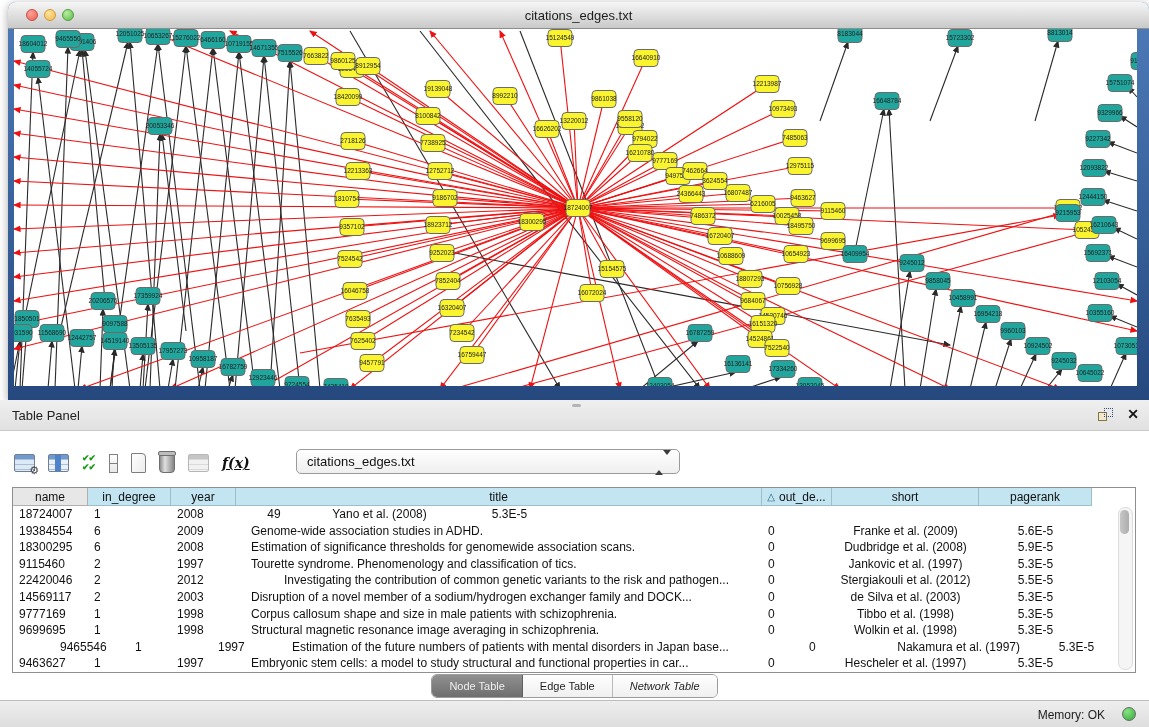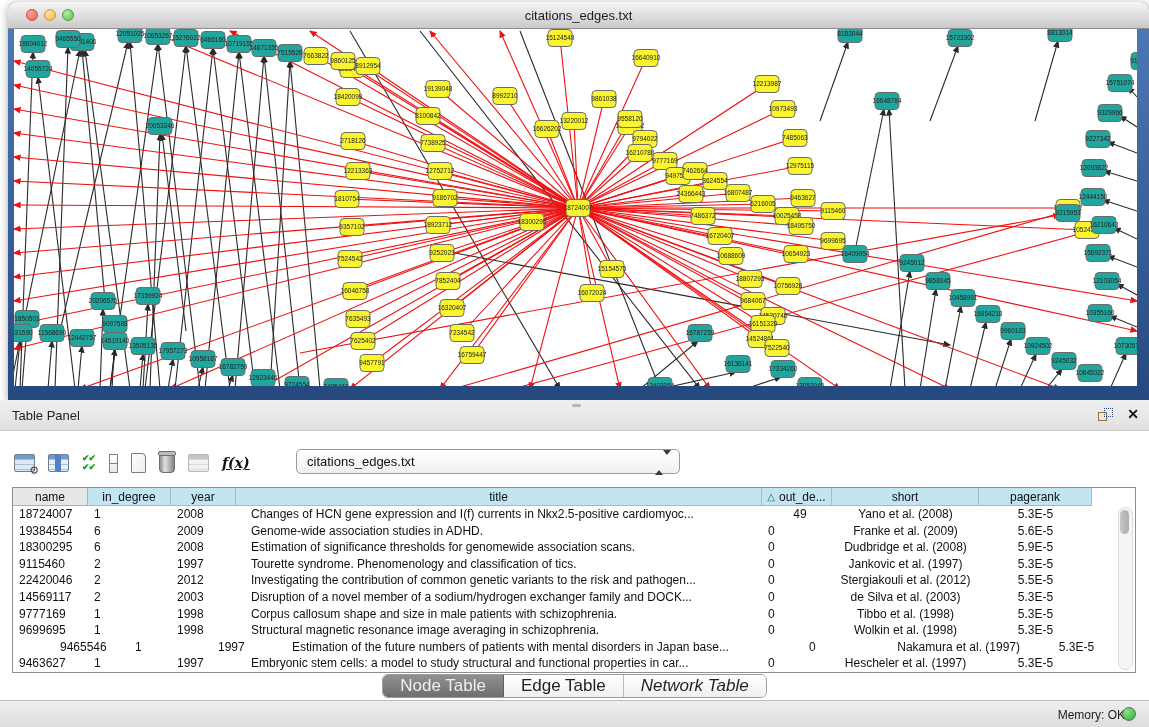--- a/index.html
+++ b/index.html
@@ -57,27 +57,27 @@
   .th.gray{background:#e7e7e7;border-right-color:#b0b0b0;border-bottom-color:#b0b0b0;}
   .sort{color:#1c5f78;font-size:10px;margin-right:4px;}
   .tr{display:flex;height:16.6px;}
   .td{box-sizing:border-box;font-size:12px;color:#111;white-space:nowrap;overflow:hidden;height:16.6px;line-height:16.6px;}
   .vscroll{position:absolute;top:19px;right:2px;width:13px;bottom:2px;background:#f5f5f5;border:1px solid #dcdcdc;border-radius:7px;}
   .vthumb{position:absolute;left:1px;top:2px;width:9px;height:24px;background:linear-gradient(90deg,#c6c6c6,#adadad);border-radius:5px;}
 
   
   .tabsrow{position:absolute;left:0;top:674px;width:1149px;display:flex;justify-content:center;}
   .segmented{display:inline-flex;height:22px;border:1px solid #9c9c9c;border-radius:6px;overflow:hidden;background:#fff;box-shadow:0 1px 0 rgba(255,255,255,.7);}
-  .seg{padding:0 17px;font-size:17px;display:flex;align-items:center;border-right:1px solid #b9b9b9;background:linear-gradient(#fefefe,#f0f0f0);color:#1f1f1f;cursor:default;}
+  .seg{padding:0 17px;font-size:11px;display:flex;align-items:center;border-right:1px solid #b9b9b9;background:linear-gradient(#fefefe,#f0f0f0);color:#1f1f1f;cursor:default;}
   .seg:last-child{border-right:none;font-style:italic;}
   .seg.selected{background:linear-gradient(#909090,#6e6e6e);color:#efefef;border-right-color:#5f5f5f;}
 
   
   .statusbar{position:absolute;left:0;top:700px;width:1149px;height:27px;background:linear-gradient(#eeeeee,#dddddd);border-top:1px solid #bdbdbd;}
-  .memtext{position:absolute;right:24px;top:7px;font-size:12px;color:#1d1d1d;}
+  .memtext{position:absolute;right:44px;top:7px;font-size:12px;color:#1d1d1d;}
   .memdot{position:absolute;right:13px;top:6px;width:14px;height:14px;border-radius:50%;background:radial-gradient(circle at 35% 30%,#8ae386,#2dab33);border:1px solid #6b6b6b;box-sizing:border-box;}
 </style>
 </head>
 <body>
 
 <div class="screen">
 
   <div class="net-window">
     <div class="titlebar">
       <span class="tl r"></span>
@@ -812,21 +812,20 @@
         </div>
         <div class="th blue" style="width: 113px;">
           <span>pagerank</span>
         </div>
       </div>
     <div id="tbody">
         <div class="tr">
           <div class="td" style="width: 75px; text-align: left; padding-left: 6px;">18724007</div>
           <div class="td" style="width: 83px; text-align: left; padding-left: 6px;">1</div>
           <div class="td" style="width: 65px; text-align: left; padding-left: 6px;">2008</div>
-          <div class="td" style="width: 526px; text-align: left; padding-left: 15px;">Changes of HCN gene expression and I(f) currents in Nkx2.5-positive cardiomyoc...</div>
           <div class="td" style="width: 70px; text-align: center; padding-left: 6px;">49</div>
           <div class="td" style="width: 147px; text-align: center;">Yano et al. (2008)</div>
           <div class="td" style="width: 113px; text-align: center;">5.3E-5</div>
         </div>
         <div class="tr">
           <div class="td" style="width: 75px; text-align: left; padding-left: 6px;">19384554</div>
           <div class="td" style="width: 83px; text-align: left; padding-left: 6px;">6</div>
           <div class="td" style="width: 65px; text-align: left; padding-left: 6px;">2009</div>
           <div class="td" style="width: 526px; text-align: left; padding-left: 15px;">Genome-wide association studies in ADHD.</div>
           <div class="td" style="width: 70px; text-align: left; padding-left: 6px;">0</div>
@@ -848,21 +847,21 @@
           <div class="td" style="width: 65px; text-align: left; padding-left: 6px;">1997</div>
           <div class="td" style="width: 526px; text-align: left; padding-left: 15px;">Tourette syndrome. Phenomenology and classification of tics.</div>
           <div class="td" style="width: 70px; text-align: left; padding-left: 6px;">0</div>
           <div class="td" style="width: 147px; text-align: center;">Jankovic et al. (1997)</div>
           <div class="td" style="width: 113px; text-align: center;">5.3E-5</div>
         </div>
         <div class="tr">
           <div class="td" style="width: 75px; text-align: left; padding-left: 6px;">22420046</div>
           <div class="td" style="width: 83px; text-align: left; padding-left: 6px;">2</div>
           <div class="td" style="width: 65px; text-align: left; padding-left: 6px;">2012</div>
-          <div class="td" style="width: 526px; text-align: left; padding-left: 15px;">Investigating the contribution of common genetic variants to the risk and pathogen...</div>
+          <div class="td" style="width: 526px; text-align: center; padding-left: 15px;">Investigating the contribution of common genetic variants to the risk and pathogen...</div>
           <div class="td" style="width: 70px; text-align: left; padding-left: 6px;">0</div>
           <div class="td" style="width: 147px; text-align: center;">Stergiakouli et al. (2012)</div>
           <div class="td" style="width: 113px; text-align: center;">5.5E-5</div>
         </div>
         <div class="tr">
           <div class="td" style="width: 75px; text-align: left; padding-left: 6px;">14569117</div>
           <div class="td" style="width: 83px; text-align: left; padding-left: 6px;">2</div>
           <div class="td" style="width: 65px; text-align: left; padding-left: 6px;">2003</div>
           <div class="td" style="width: 526px; text-align: left; padding-left: 15px;">Disruption of a novel member of a sodium/hydrogen exchanger family and DOCK...</div>
           <div class="td" style="width: 70px; text-align: left; padding-left: 6px;">0</div>

